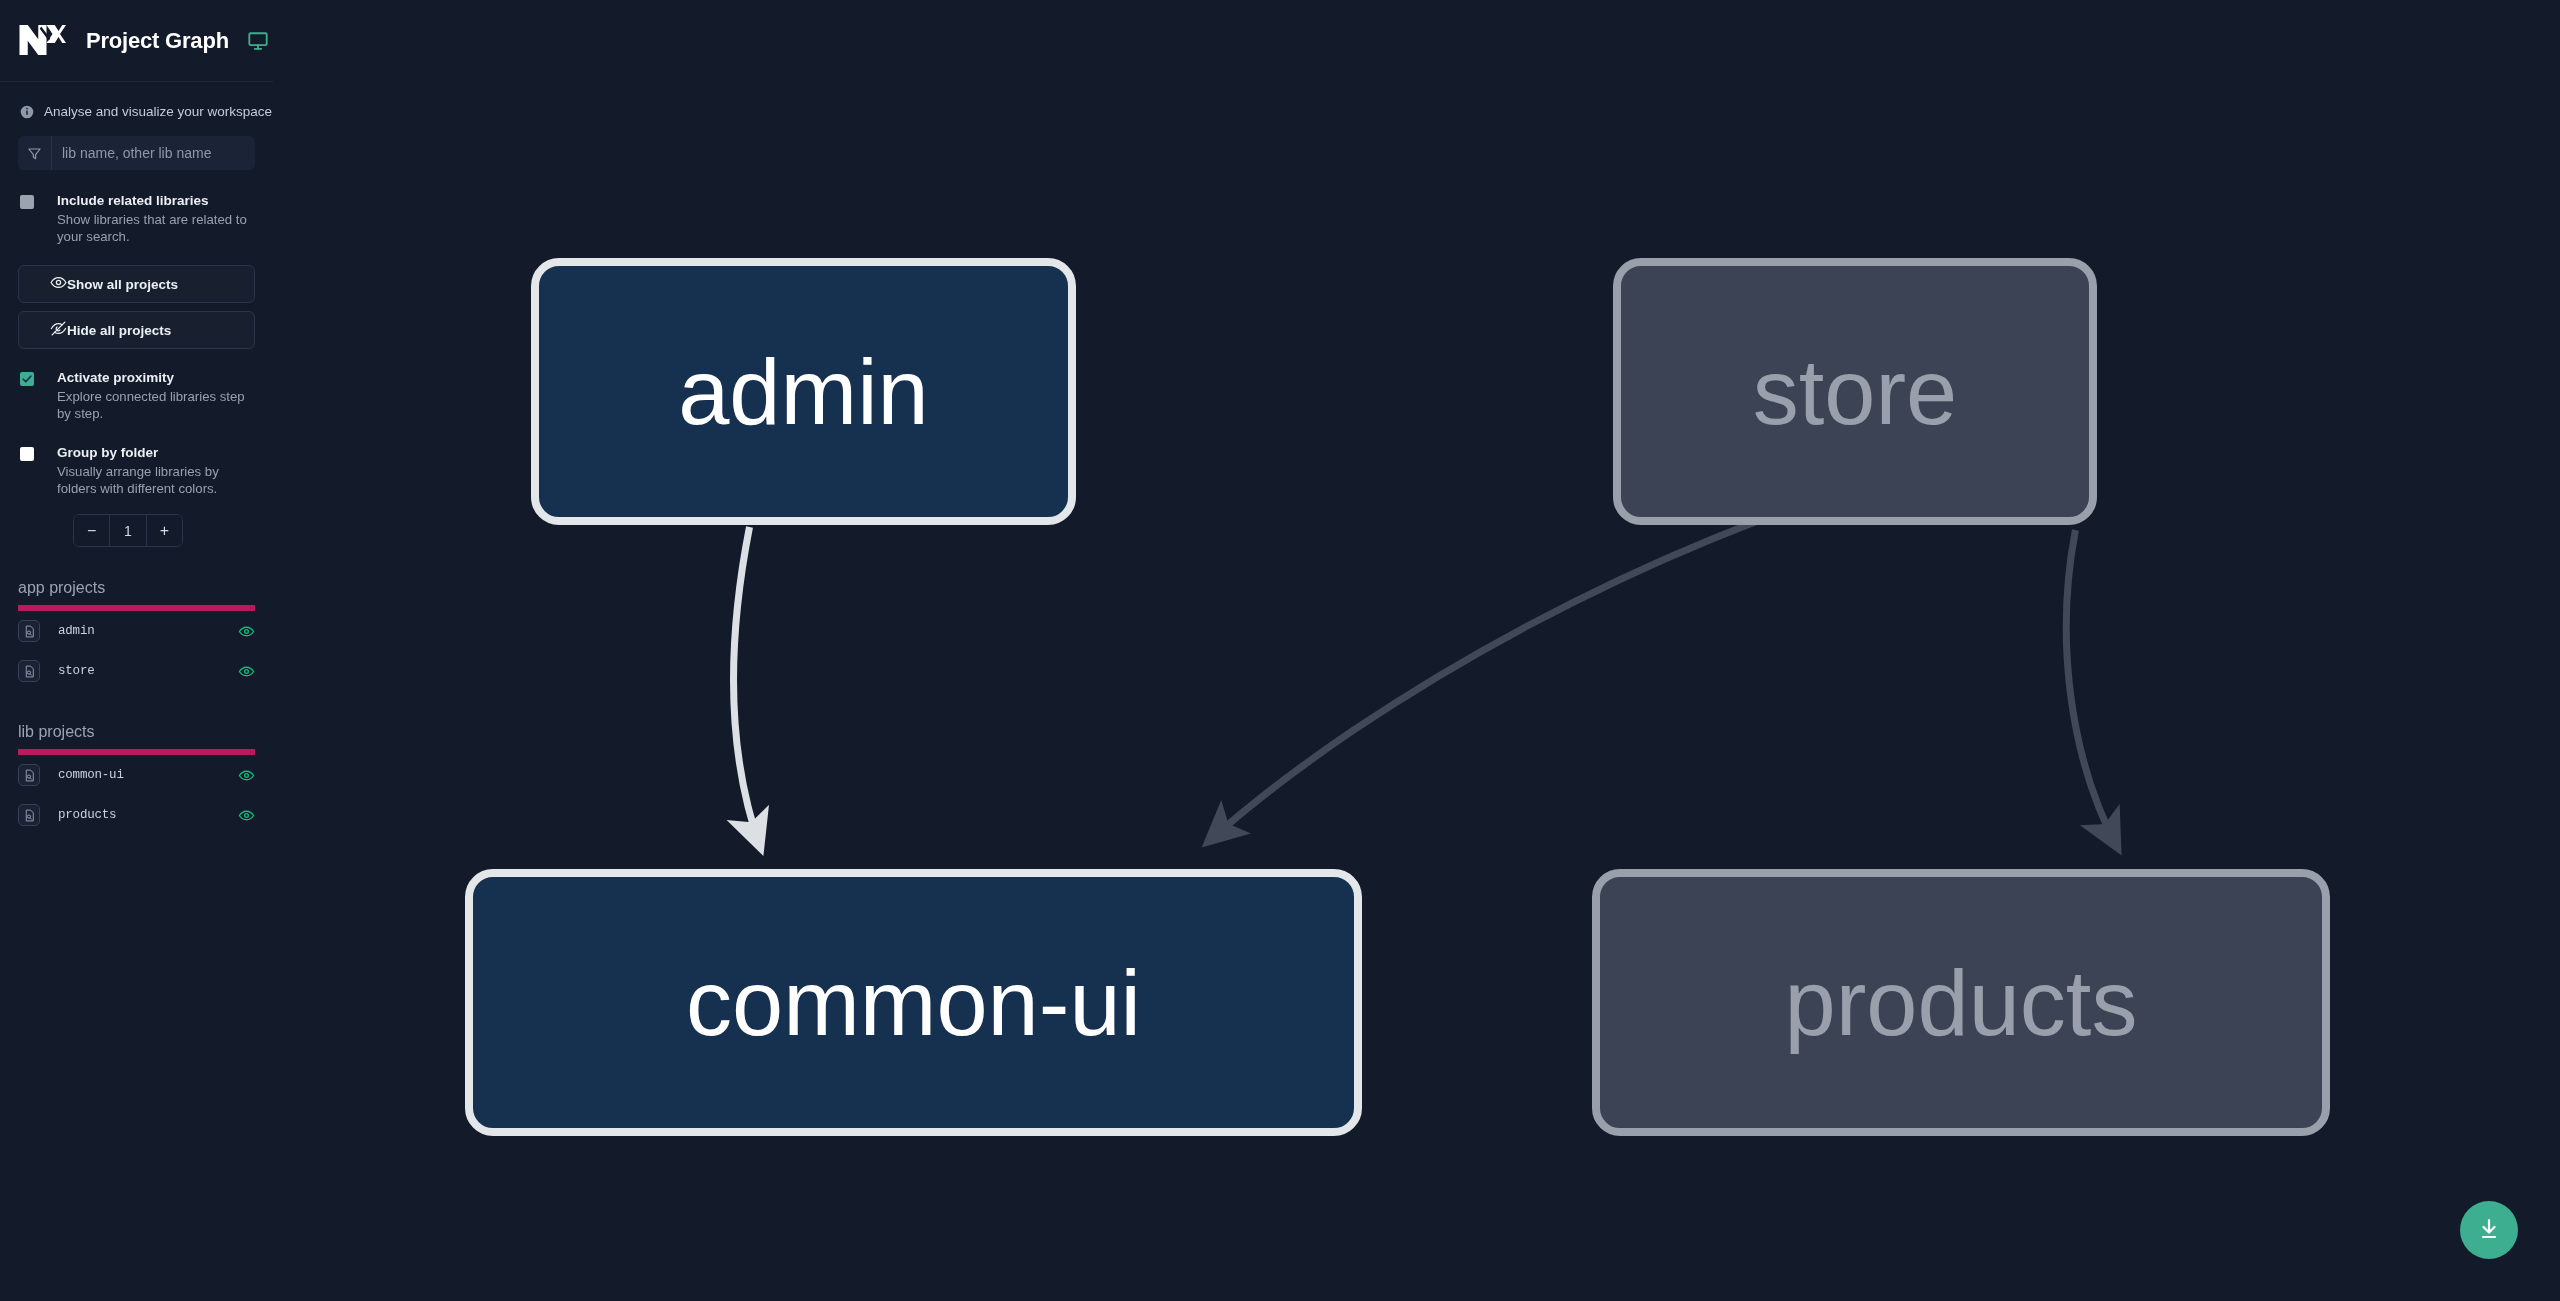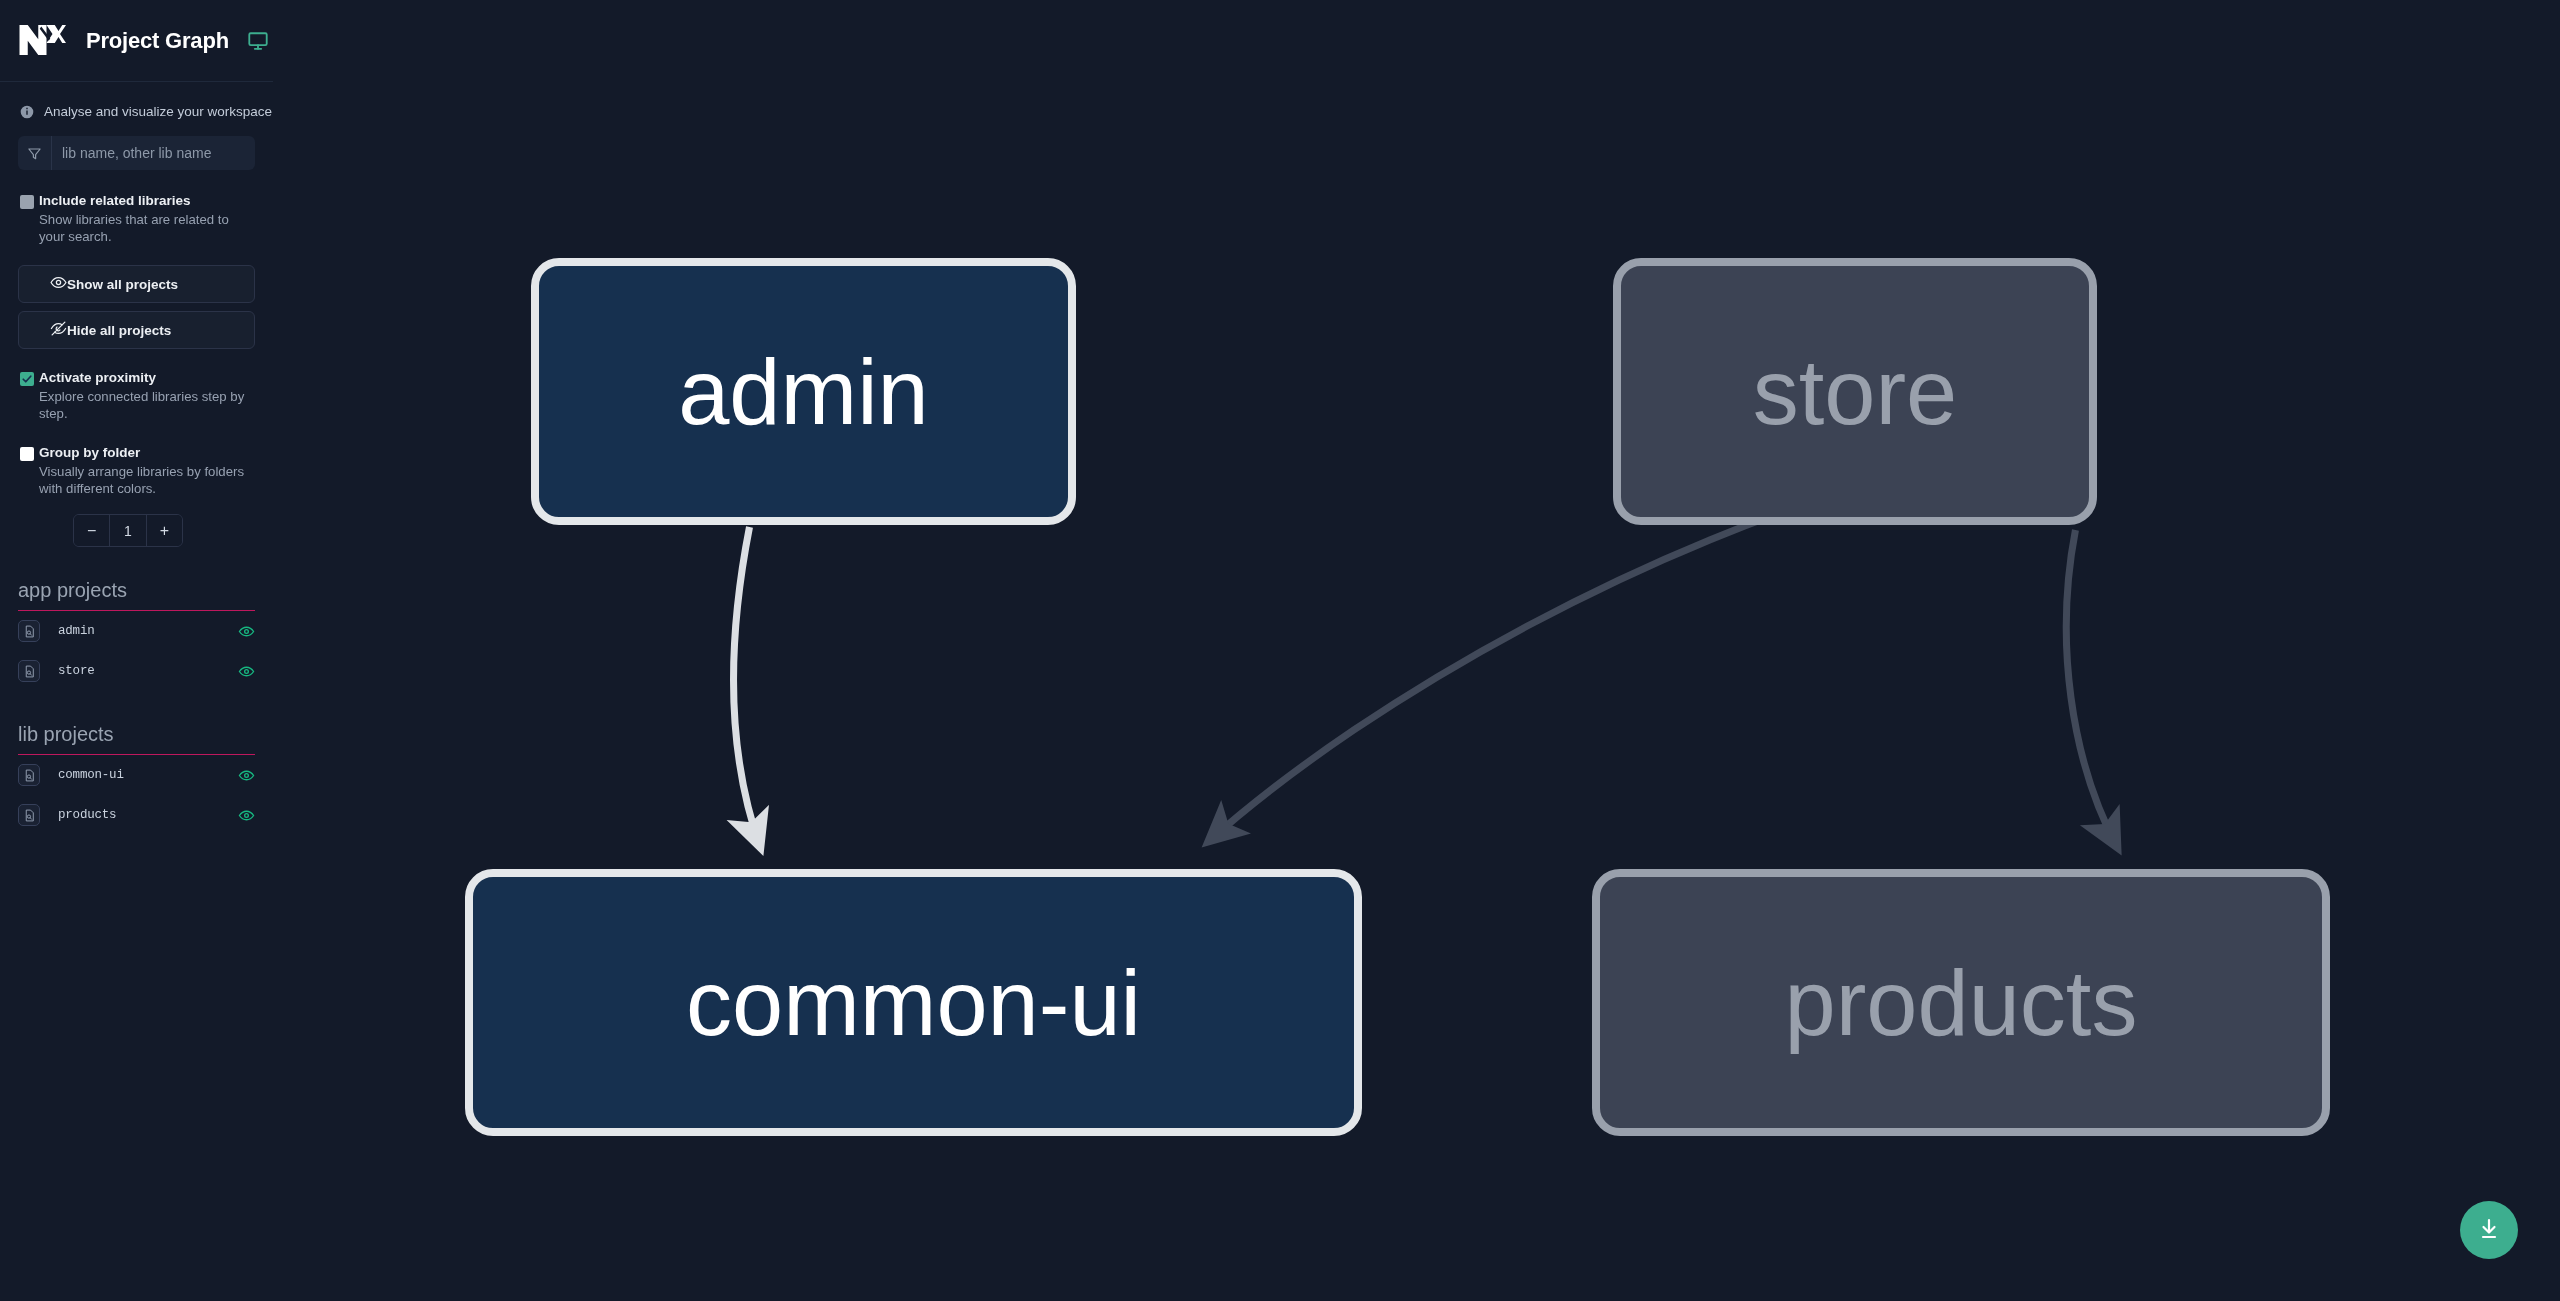--- a/index.html
+++ b/index.html
@@ -58,21 +58,21 @@
   .search-input {
     flex: 1; height: 34px;
     background: transparent; border: none; outline: none;
     color: #f9a8d4; font-size: 14px;
     padding: 0 10px;
     font-family: "Liberation Sans", sans-serif;
   }
   .search-input::placeholder { color: #8d98a8; }
 
   .check-row {
-    display: flex; padding: 22px 20px 0 20px; gap: 5px;
+    display: flex; padding: 22px 20px 0 20px; gap: 23px;
   }
   .check-row.tight { padding-top: 20px; }
   .cb {
     width: 14px; height: 14px; flex: 0 0 14px;
     border-radius: 2px; margin-top: 3px;
     display: flex; align-items: center; justify-content: center;
   }
   .cb.grey { background: #9aa3af; }
   .cb.white { background: #ffffff; }
   .cb.green { background: #3dae8f; }
@@ -111,23 +111,23 @@
     color: #d3dae4; font-size: 16px;
     border-right: 1px solid #2b3348;
     cursor: pointer;
     background: #131a29;
   }
   .stepper div:last-child { border-right: none; }
   .stepper .val { font-size: 14px; cursor: default; }
 
   .section { padding: 0 18px; }
   .section-title {
-    color: #9aa4b2; font-size: 20px;
+    color: #9aa4b2; font-size: 16px;
     padding: 32px 0 8px 0;
-    border-bottom: 1px solid #be185d;
+    border-bottom: 6px solid #be185d;
     font-weight: 400;
   }
   .proj-row {
     display: flex; align-items: center;
     height: 40px; gap: 18px;
     cursor: pointer;
   }
   .proj-ico {
     width: 22px; height: 22px; flex: 0 0 22px;
     border: 1px solid #36405a; border-radius: 5px;

